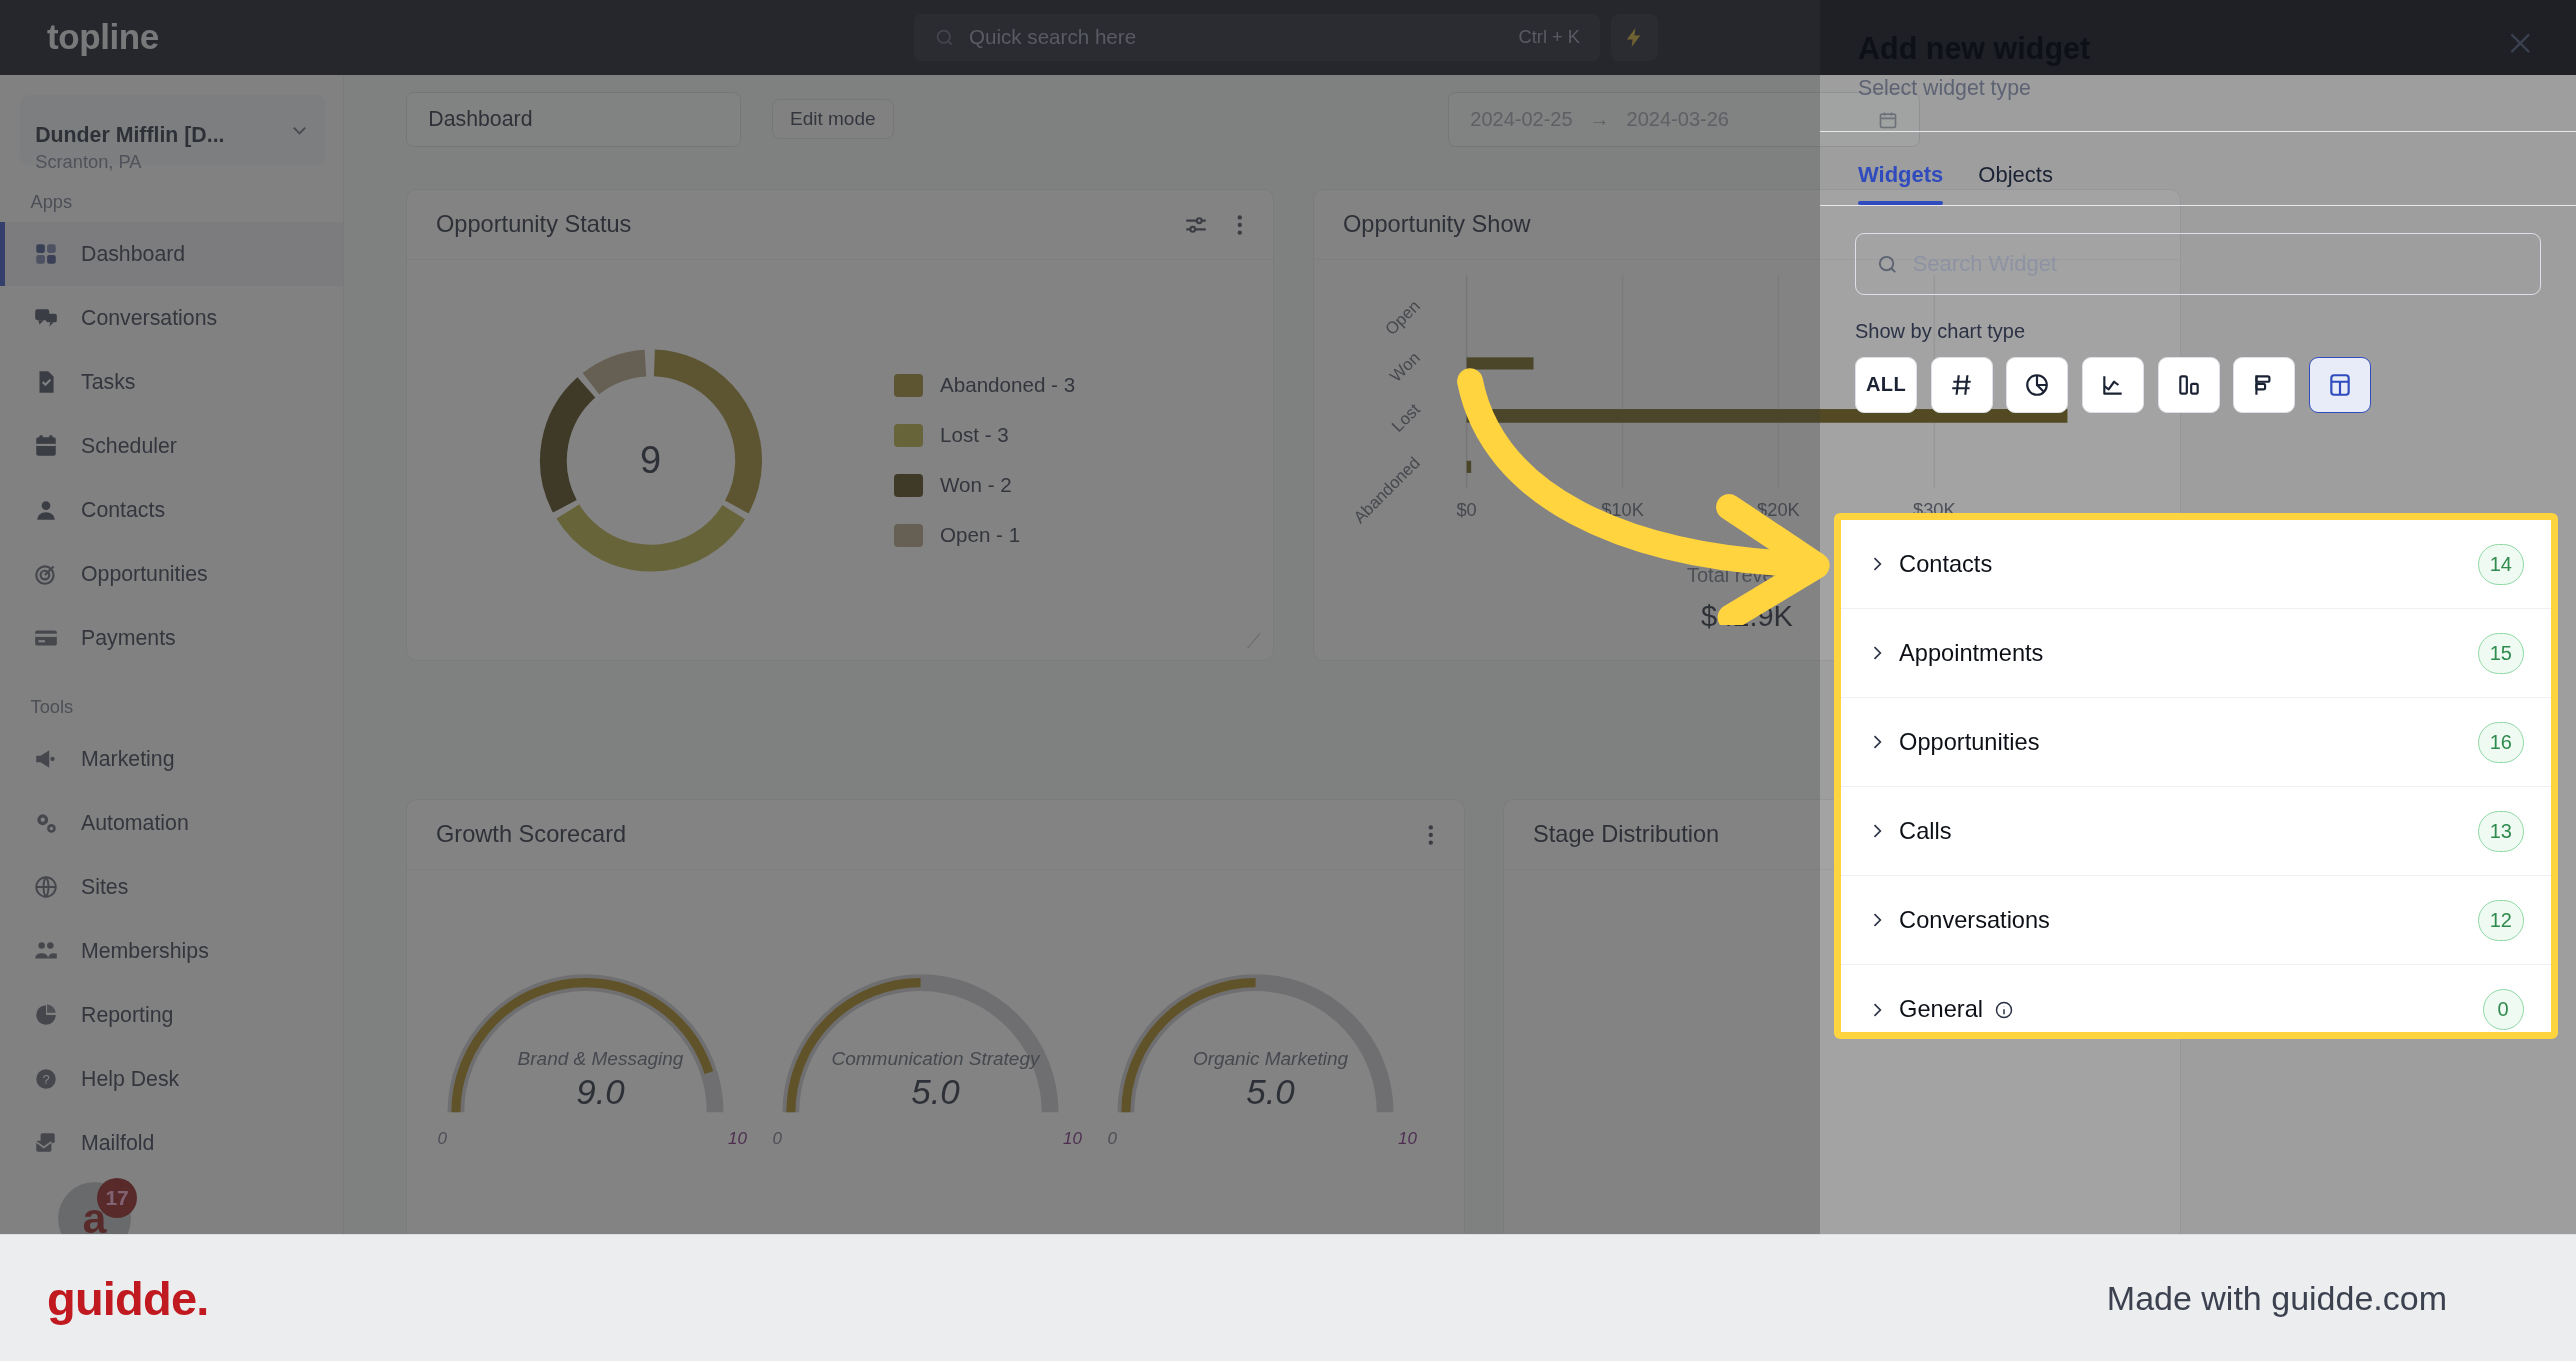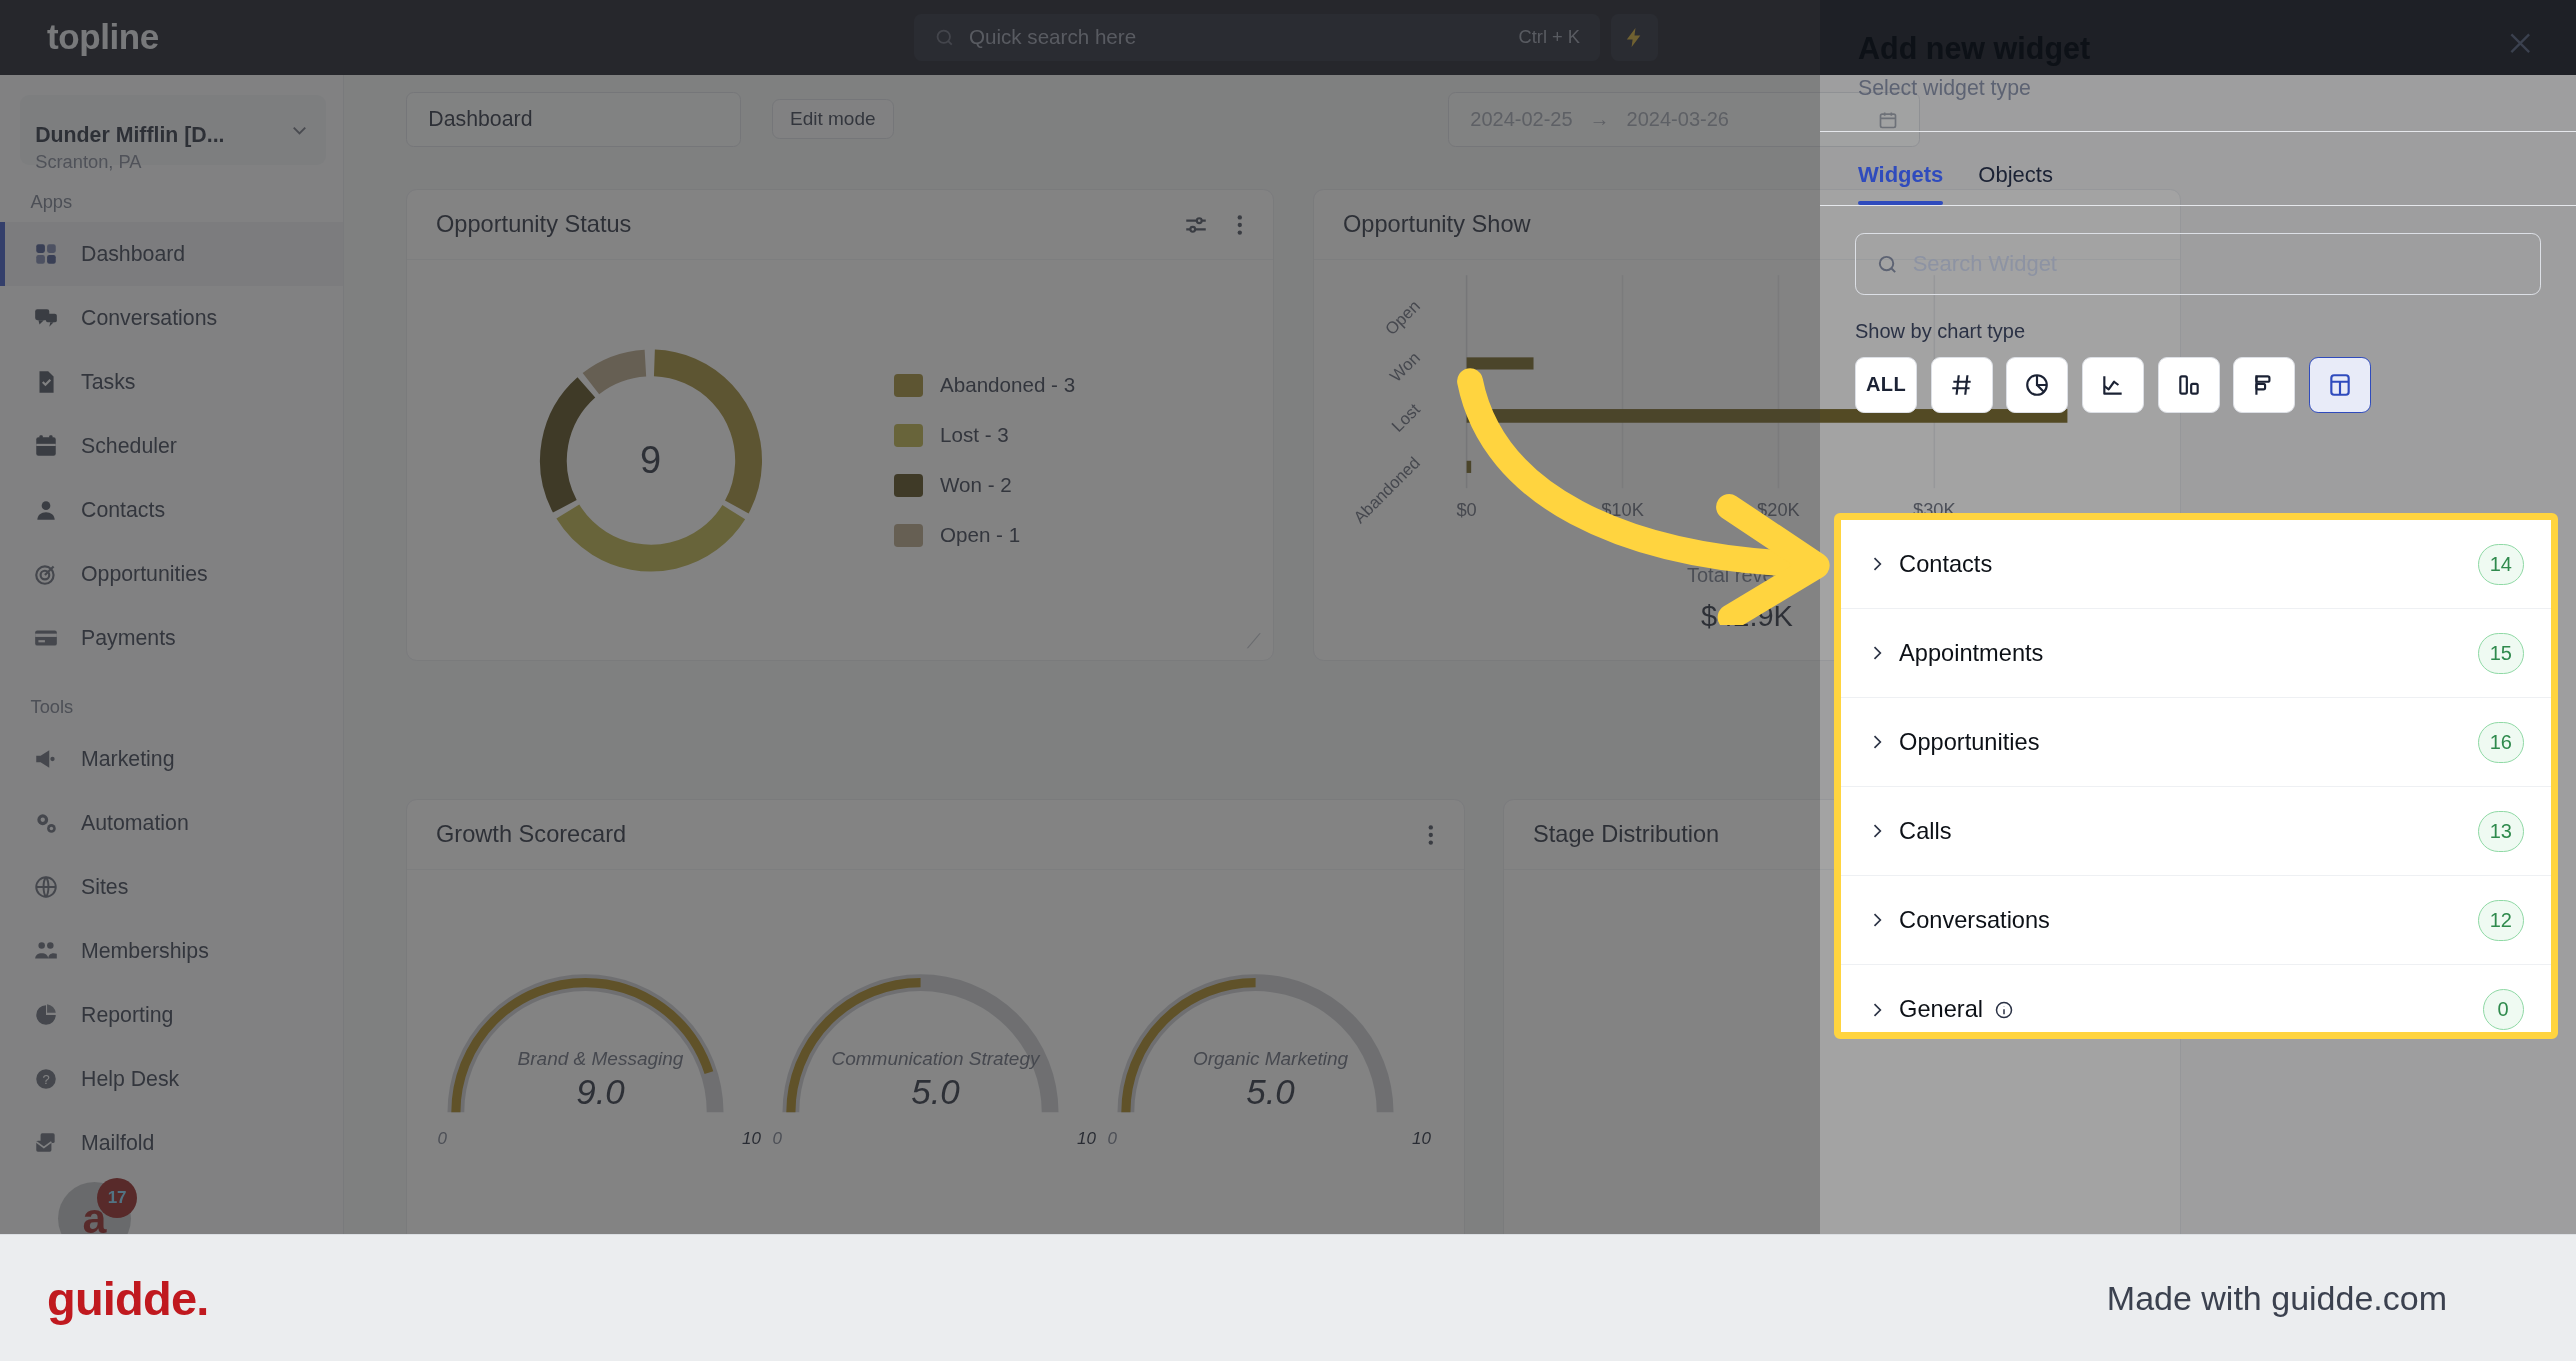--- a/index.html
+++ b/index.html
@@ -109,23 +109,23 @@
   }
   .avatar-circ {
     width: 73px; height: 73px; border-radius: 50%;
     background: #b9bcc1;
     display:flex; align-items:center; justify-content:center;
     font-size: 43px; font-weight: 700; color: #8b1414;
   }
   .avatar-badge {
     position: absolute; right: -6.1px; top: -4.6px;
     min-width: 40px; height: 40px; border-radius: 20px;
-    background: #8b1414; color: #7dd3fc;
+    background: #8b1414; color: #f9a8d4;
     display:flex; align-items:center; justify-content:center;
-    font-size: 17px; font-weight: 700;
+    font-size: 21px; font-weight: 700;
   }
 
   
   .content {
     position: absolute; left: 344px; top: 75px;
     width: 2232px; height: 1159px;
     background: #f2f3f5;
   }
   .toolbar { position: relative; height: 88px; }
   .dash-name-input {
@@ -191,21 +191,21 @@
     text-align: center; font-size: 29px; color: #1b2234;
   }
 
   
   .gauges-body { height: calc(100% - 70px); padding: 21.3px 0 0 0; }
   .gauge-row { display: flex; justify-content: center; font-style: italic; }
   .gauge { width: 335px; position: relative; text-align: center; }
   .gauge-name { font-size: 19px; color: #5d6373; position: absolute; left:0; right:0; top: 157px; }
   .gauge-val { font-size: 35px; color: #1b2234; position: absolute; left:0; right:0; top: 181px; }
   .gauge-min { position: absolute; left: 4.6px; top: 238px; font-size: 17px; color: #6d7486; }
-  .gauge-max { position: absolute; right: 7px; top: 238px; font-size: 17px; color: #0f172a; }
+  .gauge-max { position: absolute; right: 21px; top: 238px; font-size: 17px; color: #701a75; }
 
   .resize-grip {
     position: absolute; right: 12.2px; bottom: 9.1px;
     font-size: 20px; color: #b9bdc6; line-height: 1;
   }
 
   
   .scrim {
     position: absolute; left: 0; top: 0;
     width: 1820px; height: 1234px;

